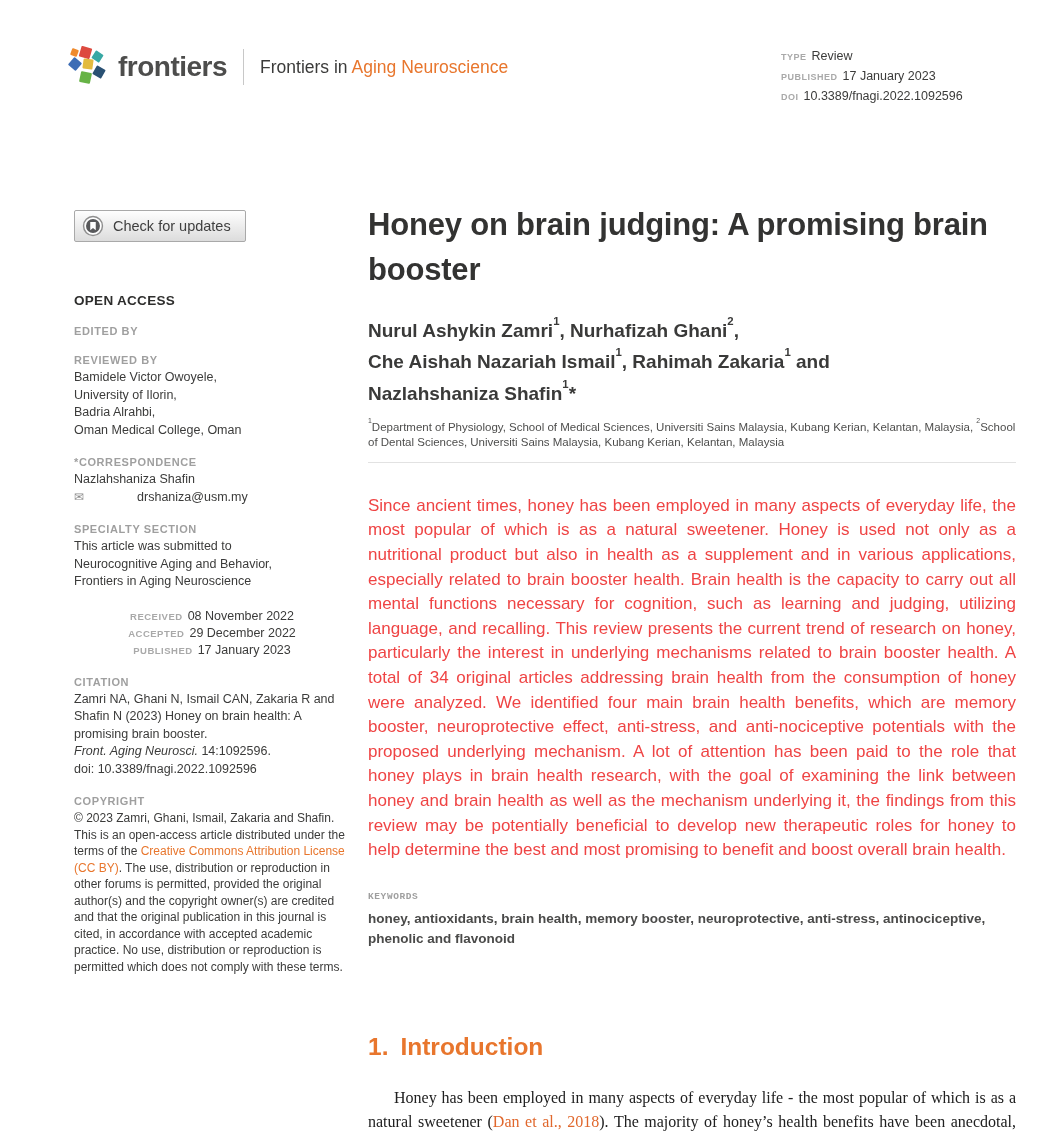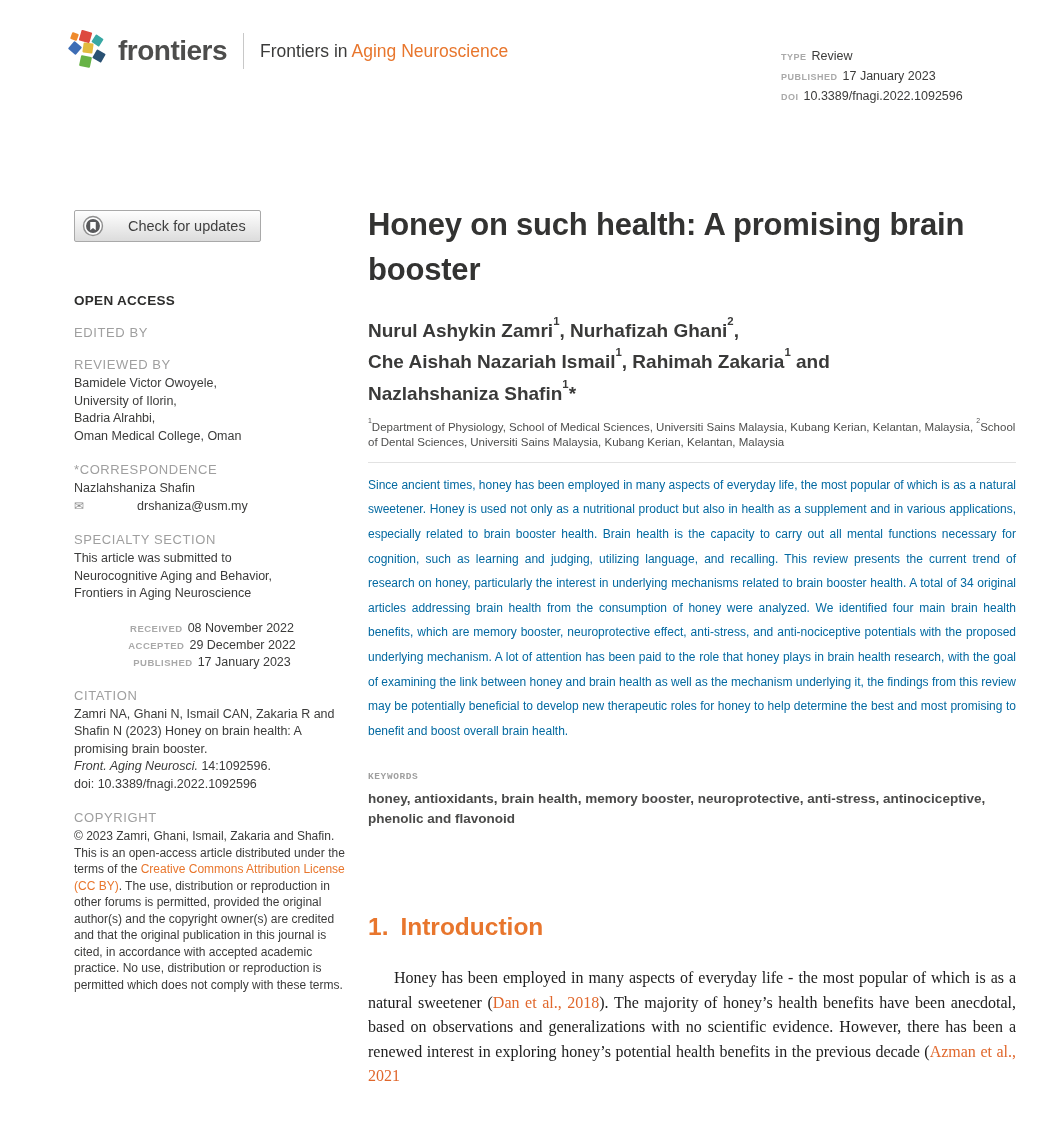--- a/index.html
+++ b/index.html
@@ -7,60 +7,60 @@
   body {
     width:1054px; height:1132px;
     font-family:"Liberation Sans", sans-serif;
     color:#3b3b3a;
     position:relative;
     overflow:hidden;
   }
   .page { position:relative; width:1054px; height:1132px; background:#fff; }
 
   
-  .header-left { position:absolute; left:68px; top:30px; display:flex; align-items:center; }
+  .header-left { position:absolute; left:68px; top:46px; display:flex; align-items:center; }
   .logo-icon { width:40px; height:42px; margin-right:10px; }
   .brand { font-size:28px; font-weight:bold; color:#4d4d4c; letter-spacing:-0.5px; }
   .vdivider { width:1px; height:36px; background:#c8c8c8; margin:0 16px; }
   .journal { font-size:17.5px; color:#3b3b3a; }
   .journal .accent { color:#e8762d; }
 
   .header-meta { position:absolute; left:781px; top:46px; }
   .meta-row { line-height:17px; white-space:nowrap; }
   .meta-label { color:#a9a9a9; font-size:9px; font-weight:bold; letter-spacing:0.5px; margin-right:5px; }
   .meta-value { color:#3b3b3a; font-size:12.5px; }
 
   
   .sidebar { position:absolute; left:74px; top:210px; width:276px; }
   .updates-btn {
-    display:inline-flex; align-items:center; gap:24px;
+    display:inline-flex; align-items:center; gap:9px;
     padding:4px 14px 4px 7px;
     background:linear-gradient(#fefefe, #dcdcdc);
     border:1px solid #a9a9a9; border-radius:2px;
     font-size:14.5px; color:#3f3f3f; cursor:pointer;
   }
   .open-access { margin-top:51px; font-size:13.5px; font-weight:bold; color:#2e2e2d; letter-spacing:0.3px; }
-  .side-label { margin-top:17px; margin-bottom:3px; color:#9f9f9f; font-size:13px; font-weight:normal; letter-spacing:0.6px; }
+  .side-label { margin-top:17px; margin-bottom:3px; color:#9f9f9f; font-size:11px; font-weight:bold; letter-spacing:0.6px; }
   .side-text { font-size:12.5px; line-height:17.5px; color:#3b3b3a; }
   .date-row { font-size:12.5px; line-height:17px; color:#3b3b3a;text-align:center; }
   .date-row .meta-label { font-size:9.5px; }
   .email-row { display:flex; align-items:center; gap:5px; }
   .mail-icon { color:#8c8c8c; font-size:12px; line-height:1; }
   .side-small { font-size:12px; line-height:16.5px; color:#3b3b3a; }
   .side-link { color:#e8762d; cursor:pointer; text-decoration:none; }
   .it { font-style:italic; }
 
   
   .article { position:absolute; left:368px; top:202px; width:648px; }
   .title { font-size:31px; line-height:45px; font-weight:600; color:#333332; letter-spacing:-0.2px; }
   .authors { margin-top:21px; font-size:19px; line-height:27px; font-weight:600; color:#3a3a39; }
   sup { font-size:60%; position:relative; top:-0.45em; }
   .affiliations { margin-top:9px; font-size:11.5px; line-height:15.5px; color:#4e4e4d; }
   .rule { margin-top:11px; border-top:1px solid #e2e2e2; }
-  .abstract { margin-top:10px; font-size:12px; line-height:24.6px; text-align:justify; color:#0369a1; }
+  .abstract { margin-top:31px; font-size:17px; line-height:24.6px; text-align:justify; color:#ef4444; }
   .kw-label { margin-top:28px; color:#9f9f9f; font-size:9.5px; font-weight:bold; letter-spacing:0.6px;font-family:Liberation Mono, monospace; }
   .keywords { margin-top:7px; font-size:13.5px; line-height:20px; font-weight:bold; color:#4a4a49; }
   .intro-h { margin-top:84px; color:#e8762d; font-size:24.5px; font-weight:600; }
   .intro-h .num { margin-right:12px; }
   .intro-p {
     margin-top:25px;
     font-family:"Liberation Serif", serif;
     font-size:16px; line-height:24.5px;
     text-align:justify; text-indent:26px;
     color:#202020;
@@ -156,21 +156,21 @@
       <div><span class="it">Front. Aging Neurosci.</span><span> 14:1092596.</span></div>
       <div>doi: 10.3389/fnagi.2022.1092596</div>
     </div>
 
     <div class="side-label">COPYRIGHT</div>
     <div class="side-small"><span>© 2023 Zamri, Ghani, Ismail, Zakaria and Shafin. This is an open-access article distributed under the terms of the </span><a class="side-link">Creative Commons Attribution License (CC BY)</a><span>. The use, distribution or reproduction in other forums is permitted, provided the original author(s) and the copyright owner(s) are credited and that the original publication in this journal is cited, in accordance with accepted academic practice. No use, distribution or reproduction is permitted which does not comply with these terms.</span></div>
   </div>
 
   <div class="article">
 
-    <h1 class="title">Honey on such health: A promising brain booster</h1>
+    <h1 class="title">Honey on brain judging: A promising brain booster</h1>
 
     <div class="authors">
       <div><span>Nurul Ashykin Zamri</span><sup>1</sup><span>, Nurhafizah Ghani</span><sup>2</sup><span>,</span></div>
       <div><span>Che Aishah Nazariah Ismail</span><sup>1</sup><span>, Rahimah Zakaria</span><sup>1</sup><span> and</span></div>
       <div><span>Nazlahshaniza Shafin</span><sup>1</sup><span>*</span></div>
     </div>
 
     <div class="affiliations"><sup>1</sup><span>Department of Physiology, School of Medical Sciences, Universiti Sains Malaysia, Kubang Kerian, Kelantan, Malaysia, </span><sup>2</sup><span>School of Dental Sciences, Universiti Sains Malaysia, Kubang Kerian, Kelantan, Malaysia</span></div>
 
     <div class="rule"></div>

